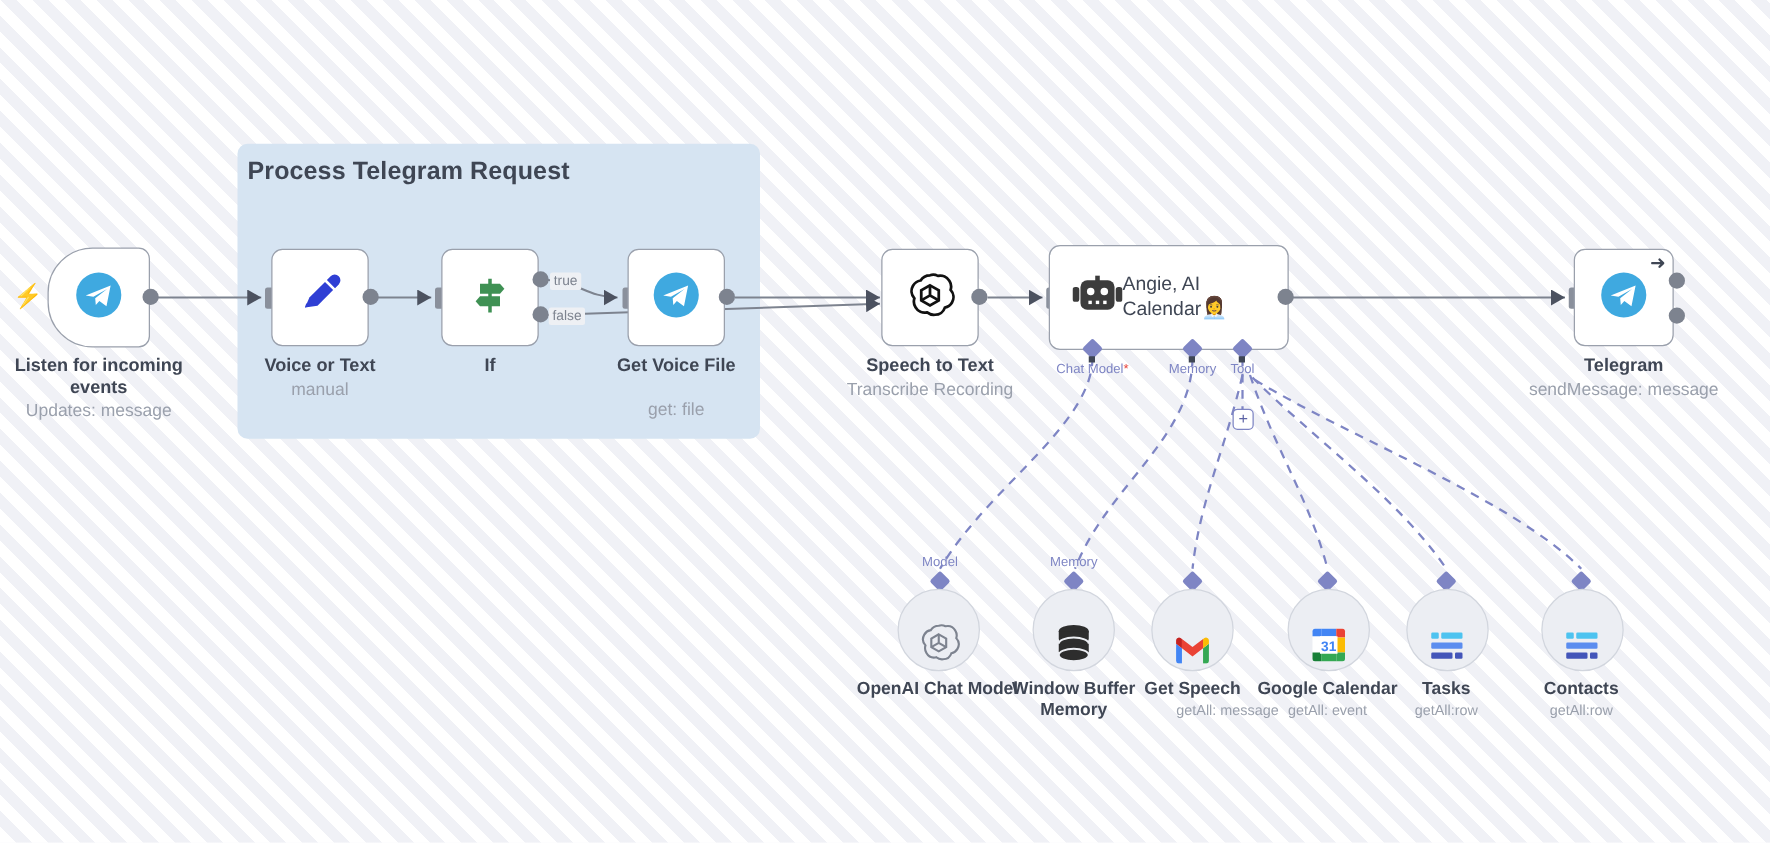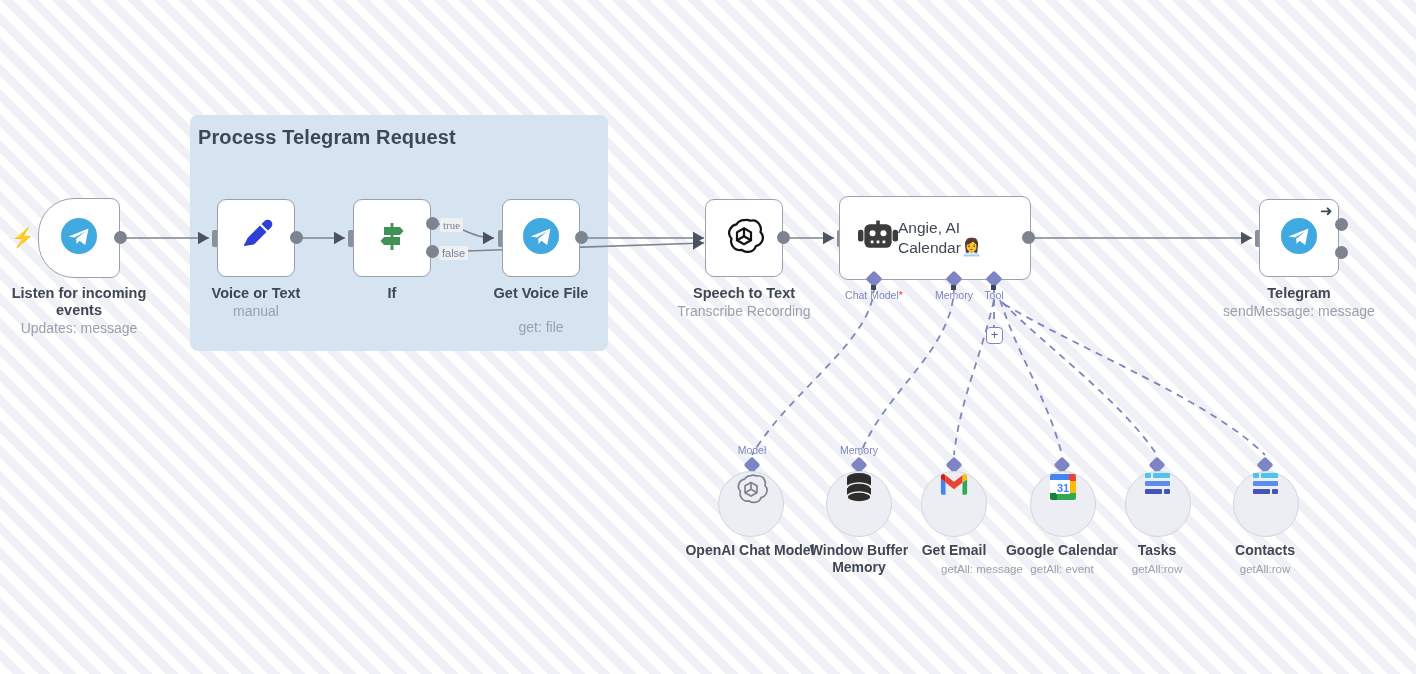--- a/index.html
+++ b/index.html
@@ -80,21 +80,21 @@
     border-radius:2px;
     line-height:12px;
   }
 
   
   .subnode{
     position:absolute;
     width:64px;height:64px;border-radius:50%;
     background:#eceef3;
     border:1.4px solid #d2d6de;
-    display:flex;align-items:flex-start;justify-content:center;
+    display:flex;align-items:flex-end;justify-content:center;
   }
   .sub-label{
     position:absolute;text-align:center;
     font-size:14px;font-weight:bold;color:#3f4654;line-height:17px;
     pointer-events:none;
   }
   .sub-sub{
     position:absolute;text-align:center;
     font-size:11.5px;color:#9aa0ac;line-height:14px;
     pointer-events:none;
@@ -205,21 +205,21 @@
     <span>
       <svg width="36" height="36" viewBox="0 0 36 36">
         <rect x="16.6" y="5" width="2.8" height="27" fill="#3f9154"></rect>
         <path d="M10 9 L26 9 L29.5 13 L26 17 L10 17 z" fill="#3f9154"></path>
         <path d="M26 19 L10 19 L6.5 23 L10 27 L26 27 z" fill="#3f9154"></path>
       </svg>
     </span>
   </div>
   <div class="port-out" style="left:426px;top:217px;"></div>
   <div class="port-out" style="left:426px;top:245px;"></div>
-  <div class="edge-label" style="left:440px;top:218px;font-family:Liberation Serif, serif;">true</div>
+  <div class="edge-label" style="left:440px;top:218px;">true</div>
   <div class="edge-label" style="left:439px;top:246px;">false</div>
   <div class="node-label" style="left:312px;top:285px;width:160px;">If</div>
 
   <div class="port-in" style="left:498px;top:230px;"></div>
   <div class="node" style="left:502px;top:199px;width:78px;height:78px;">
     <span>
       <svg width="38" height="38" viewBox="0 0 40 40">
         <circle cx="20" cy="20" r="19" fill="#3fa9e0"></circle>
         <path d="M9 20.5 L30 12 L26.5 29.5 L20.5 25 L17.5 28.5 L17 22.8 L27 15 L15.5 21.5 z" fill="#ffffff"></path>
       </svg>
@@ -332,21 +332,21 @@
       <svg width="30" height="23" viewBox="0 0 32 24">
         <path d="M2 22 V6.5 L16 16 L30 6.5 V22 a2 2 0 0 1-2 2 h-3 V11 L16 18 L7 11 V24 H4 a2 2 0 0 1-2-2 z" fill="#ffffff"></path>
         <path d="M4 24 h3 V11 L2 7.3 V22 a2 2 0 0 0 2 2z" fill="#4285f4"></path>
         <path d="M25 24 h3 a2 2 0 0 0 2-2 V7.3 L25 11 z" fill="#34a853"></path>
         <path d="M2 7.3 L2 4.5 A2.5 2.5 0 0 1 5.8 2.3 L7 3.2 V11 z" fill="#c5221f"></path>
         <path d="M30 7.3 L30 4.5 A2.5 2.5 0 0 0 26.2 2.3 L25 3.2 V11 z" fill="#fbbc04"></path>
         <path d="M7 3.2 L16 10 L25 3.2 V11 L16 18 L7 11 z" fill="#ea4335"></path>
       </svg>
     </span>
   </div>
-  <div class="sub-label" style="left:880px;top:542px;width:148px;">Get Email</div>
+  <div class="sub-label" style="left:880px;top:542px;width:148px;">Get Speech</div>
   <div class="sub-sub" style="left:908px;top:562px;width:148px;">getAll: message</div>
 
   <div class="diamond" style="left:1056px;top:459px;"></div>
   <div class="subnode" style="left:1030px;top:471px;">
     <span>
       <svg width="30" height="30" viewBox="0 0 30 30">
         <rect x="2" y="2" width="26" height="26" rx="2" fill="#ffffff"></rect>
         <path d="M2 4 a2 2 0 0 1 2-2 h5 v6 H2 z" fill="#4285f4"></path>
         <path d="M9 2 h12 v6 H9 z" fill="#4285f4"></path>
         <path d="M21 2 h5 a2 2 0 0 1 2 2 v5 h-7 z" fill="#ea4335"></path>

